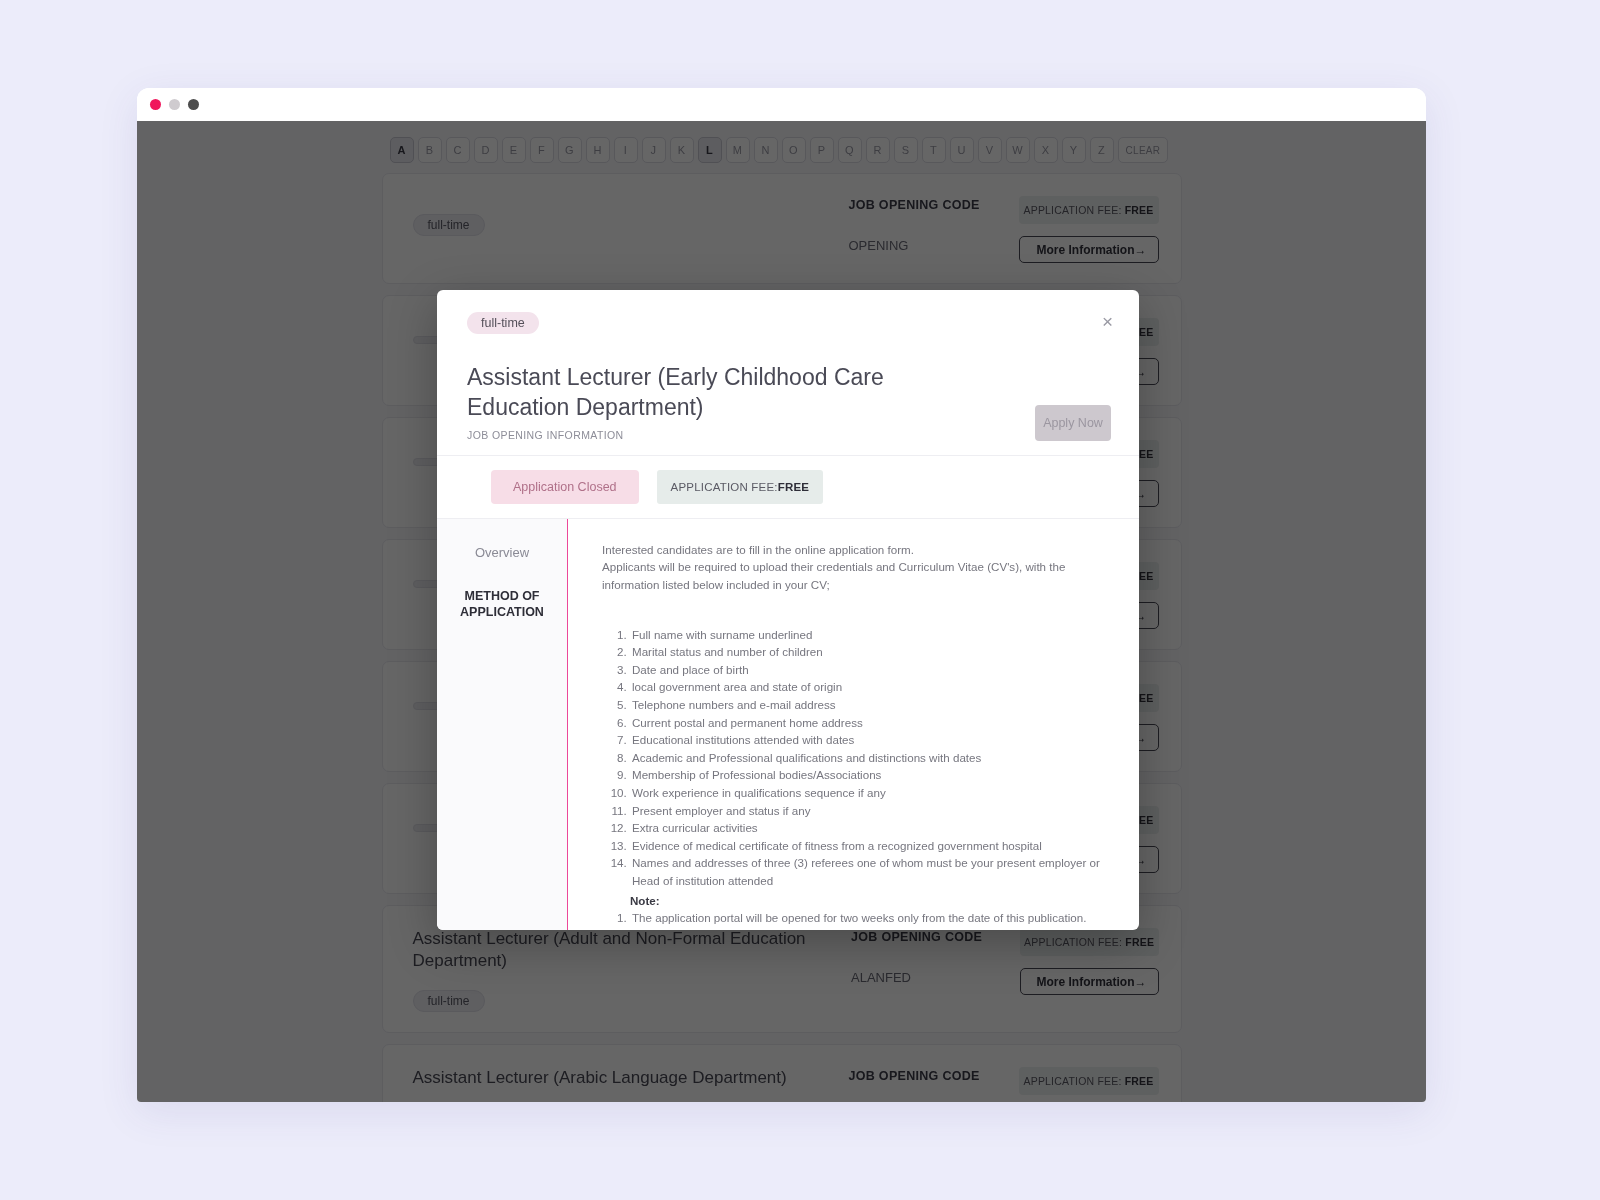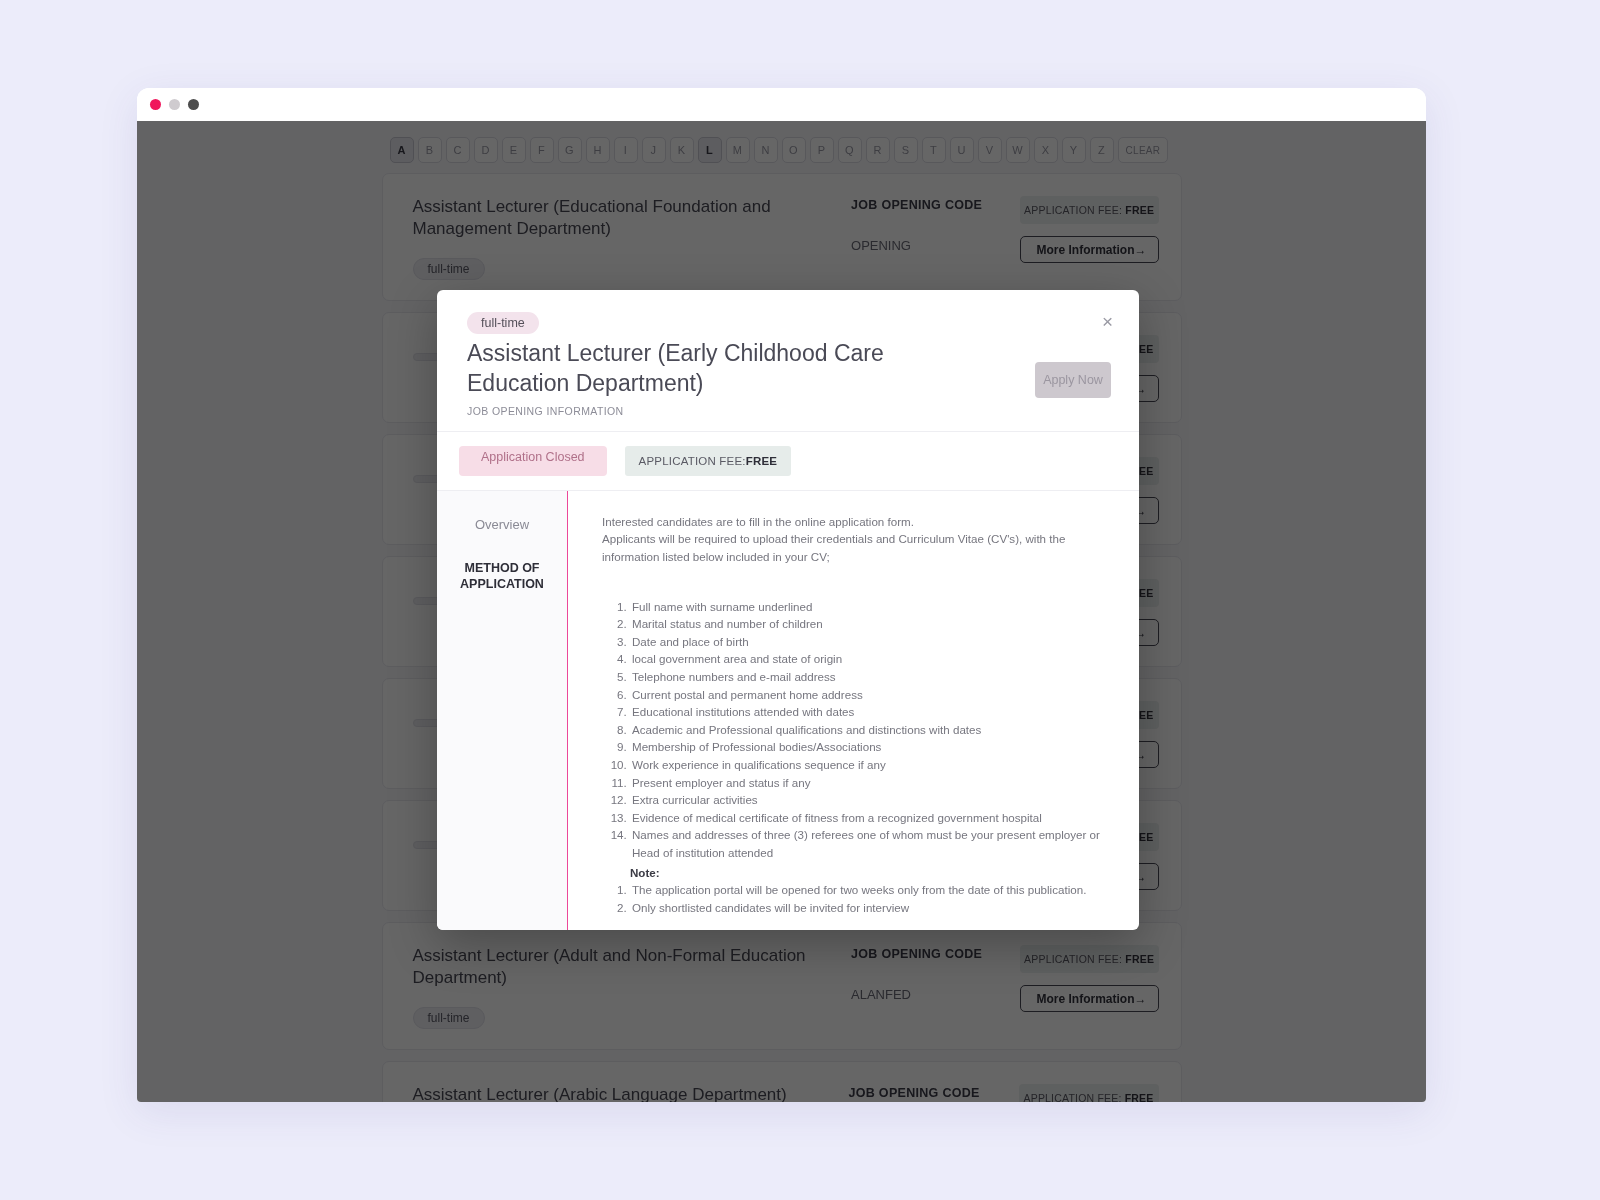--- a/index.html
+++ b/index.html
@@ -148,22 +148,22 @@
     position: absolute; right: 26px; top: 22px;
     font-size: 19px; color: #9a9aa4; line-height: 1;
   }
   .tag-fulltime {
     display: inline-block;
     background: #f3e3ec; color: #55505a;
     border-radius: 12px;
     font-size: 12.5px; padding: 4px 14px;
   }
   #modal-title-row {
-    display: flex; align-items: center;
-    margin-top: 4px;
+    display: flex; align-items: flex-end;
+    margin-top: 28px;
   }
   #modal-title {
     flex: 1 1 auto;
     font-size: 23px; line-height: 1.32;
     color: #4a4a56; font-weight: normal;
     max-width: 500px;
   }
   #modal-subtitle {
     margin-top: 6px;
     font-size: 10.5px; letter-spacing: .4px;
@@ -178,21 +178,21 @@
     margin-top: 6px;
   }
   #badge-row {
     display: flex; gap: 18px;
     padding: 14px 30px 14px 22px;
     border-bottom: 1px solid #eeeef2;
   }
   .badge-closed {
     background: #f7dde7; color: #b07089;
     border-radius: 4px;
-    font-size: 12.5px; padding: 4px 22px;
+    font-size: 12.5px; padding: 10px 22px; margin-left: 32px;
   }
   .badge-fee {
     background: #e6ecea; color: #5a5a64;
     border-radius: 3px;
     font-size: 11.5px; letter-spacing: .2px;
     padding: 9px 14px;
     display: flex; align-items: center;
   }
   .badge-fee b { color: #2e2e38; }
 
@@ -274,21 +274,20 @@
           <span class="alpha-btn">V</span>
           <span class="alpha-btn">W</span>
           <span class="alpha-btn">X</span>
           <span class="alpha-btn">Y</span>
           <span class="alpha-btn">Z</span>
           <span class="alpha-btn clear">CLEAR</span>
         </div>
 
         <div class="job-card">
           <div class="job-left">
-            <div class="job-title">Assistant Lecturer (Educational Foundation and Management Department)</div>
             <span class="pill">full-time</span>
           </div>
           <div class="job-mid">
             <div class="job-code-label">JOB OPENING CODE</div>
             <div class="job-code-value">OPENING</div>
           </div>
           <div class="job-right">
             <div class="fee-badge">
               <span>APPLICATION FEE:</span>
               <b>FREE</b>

